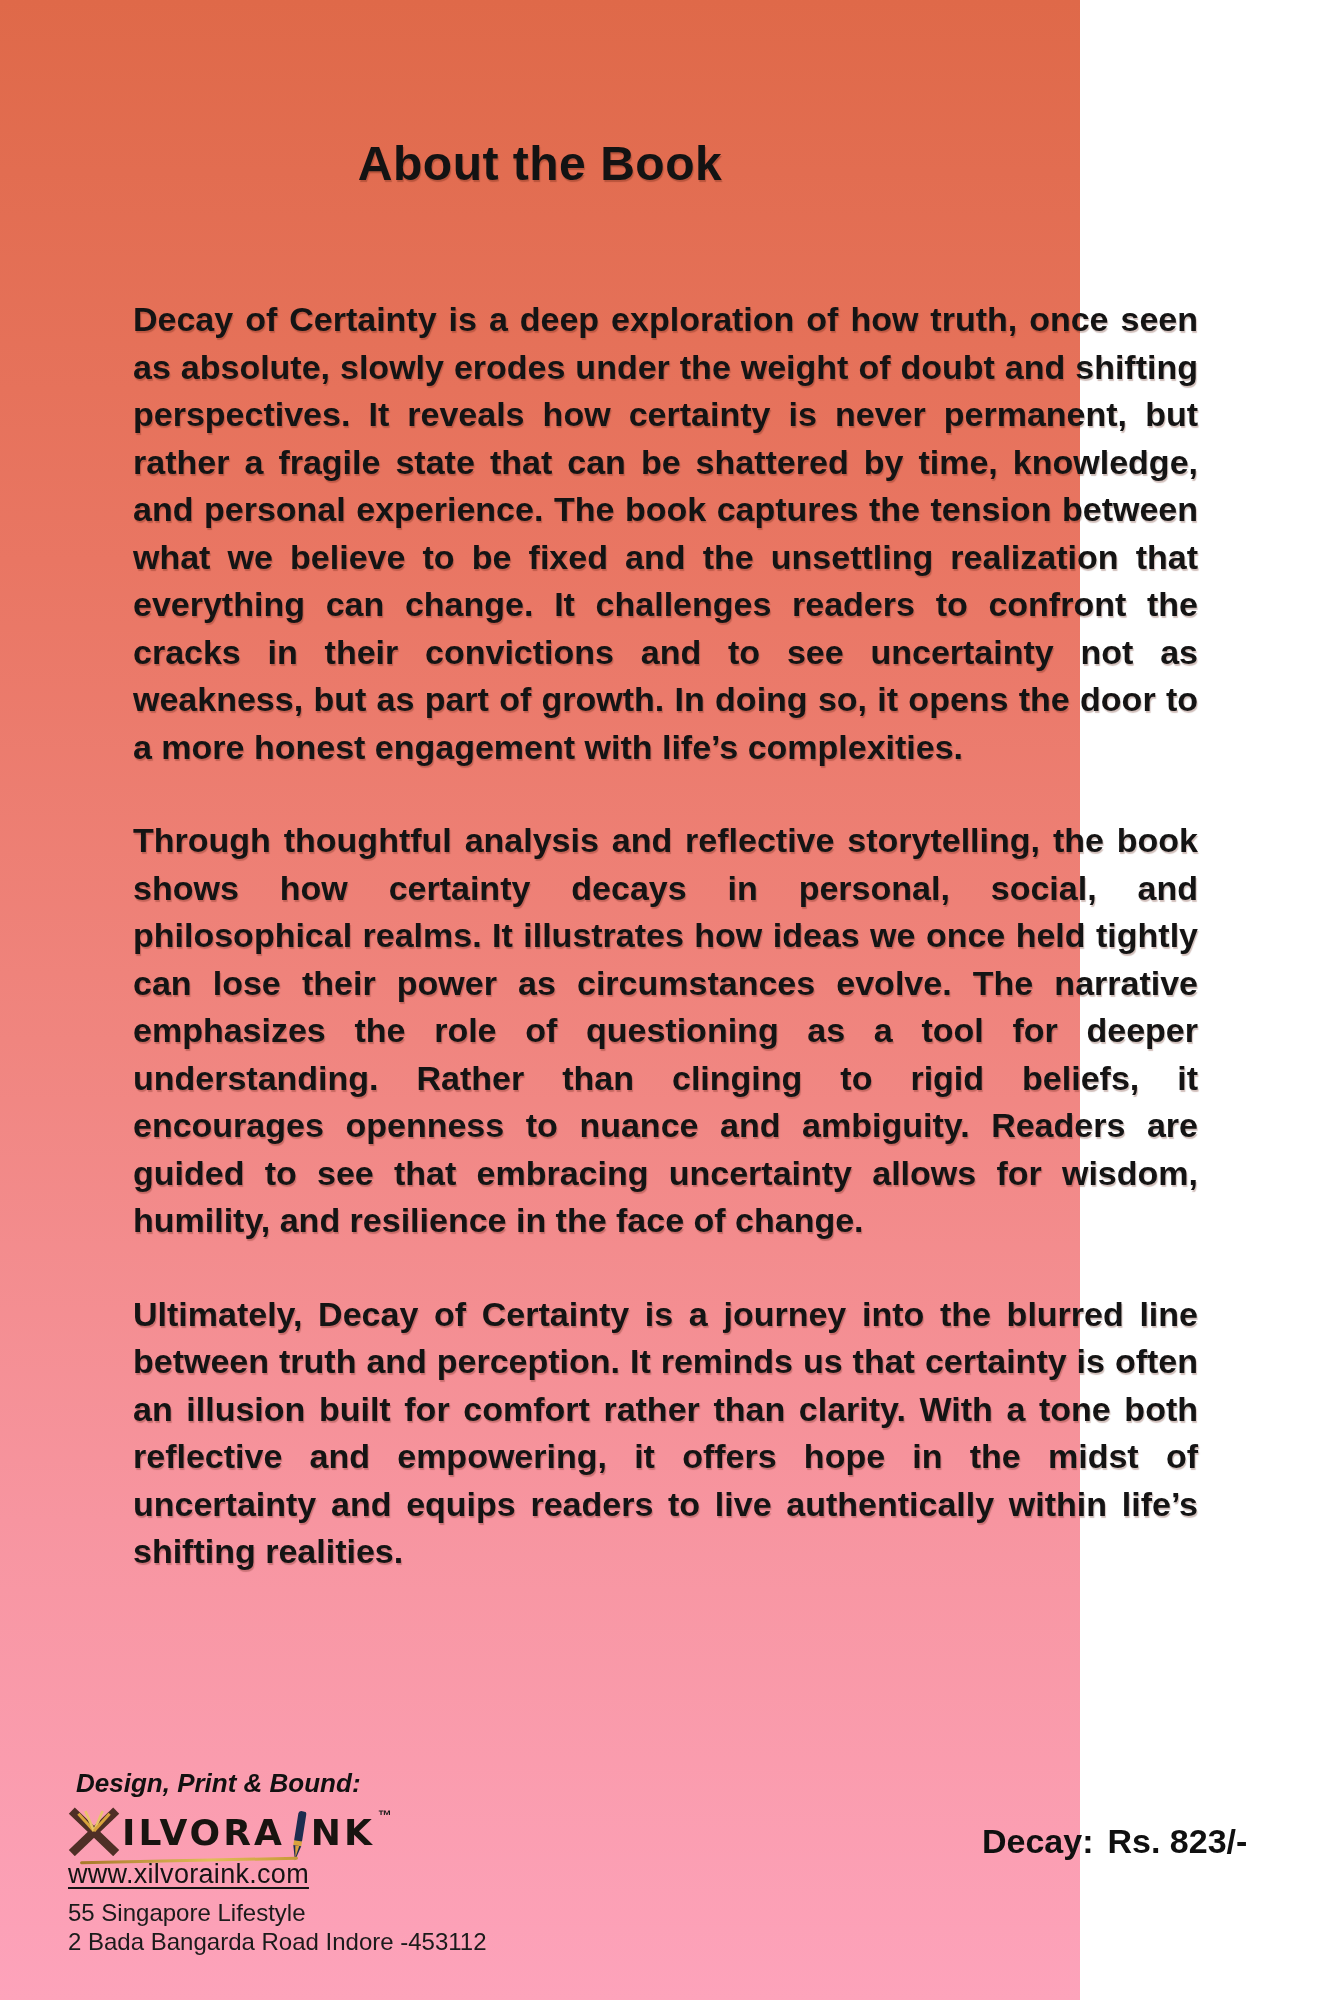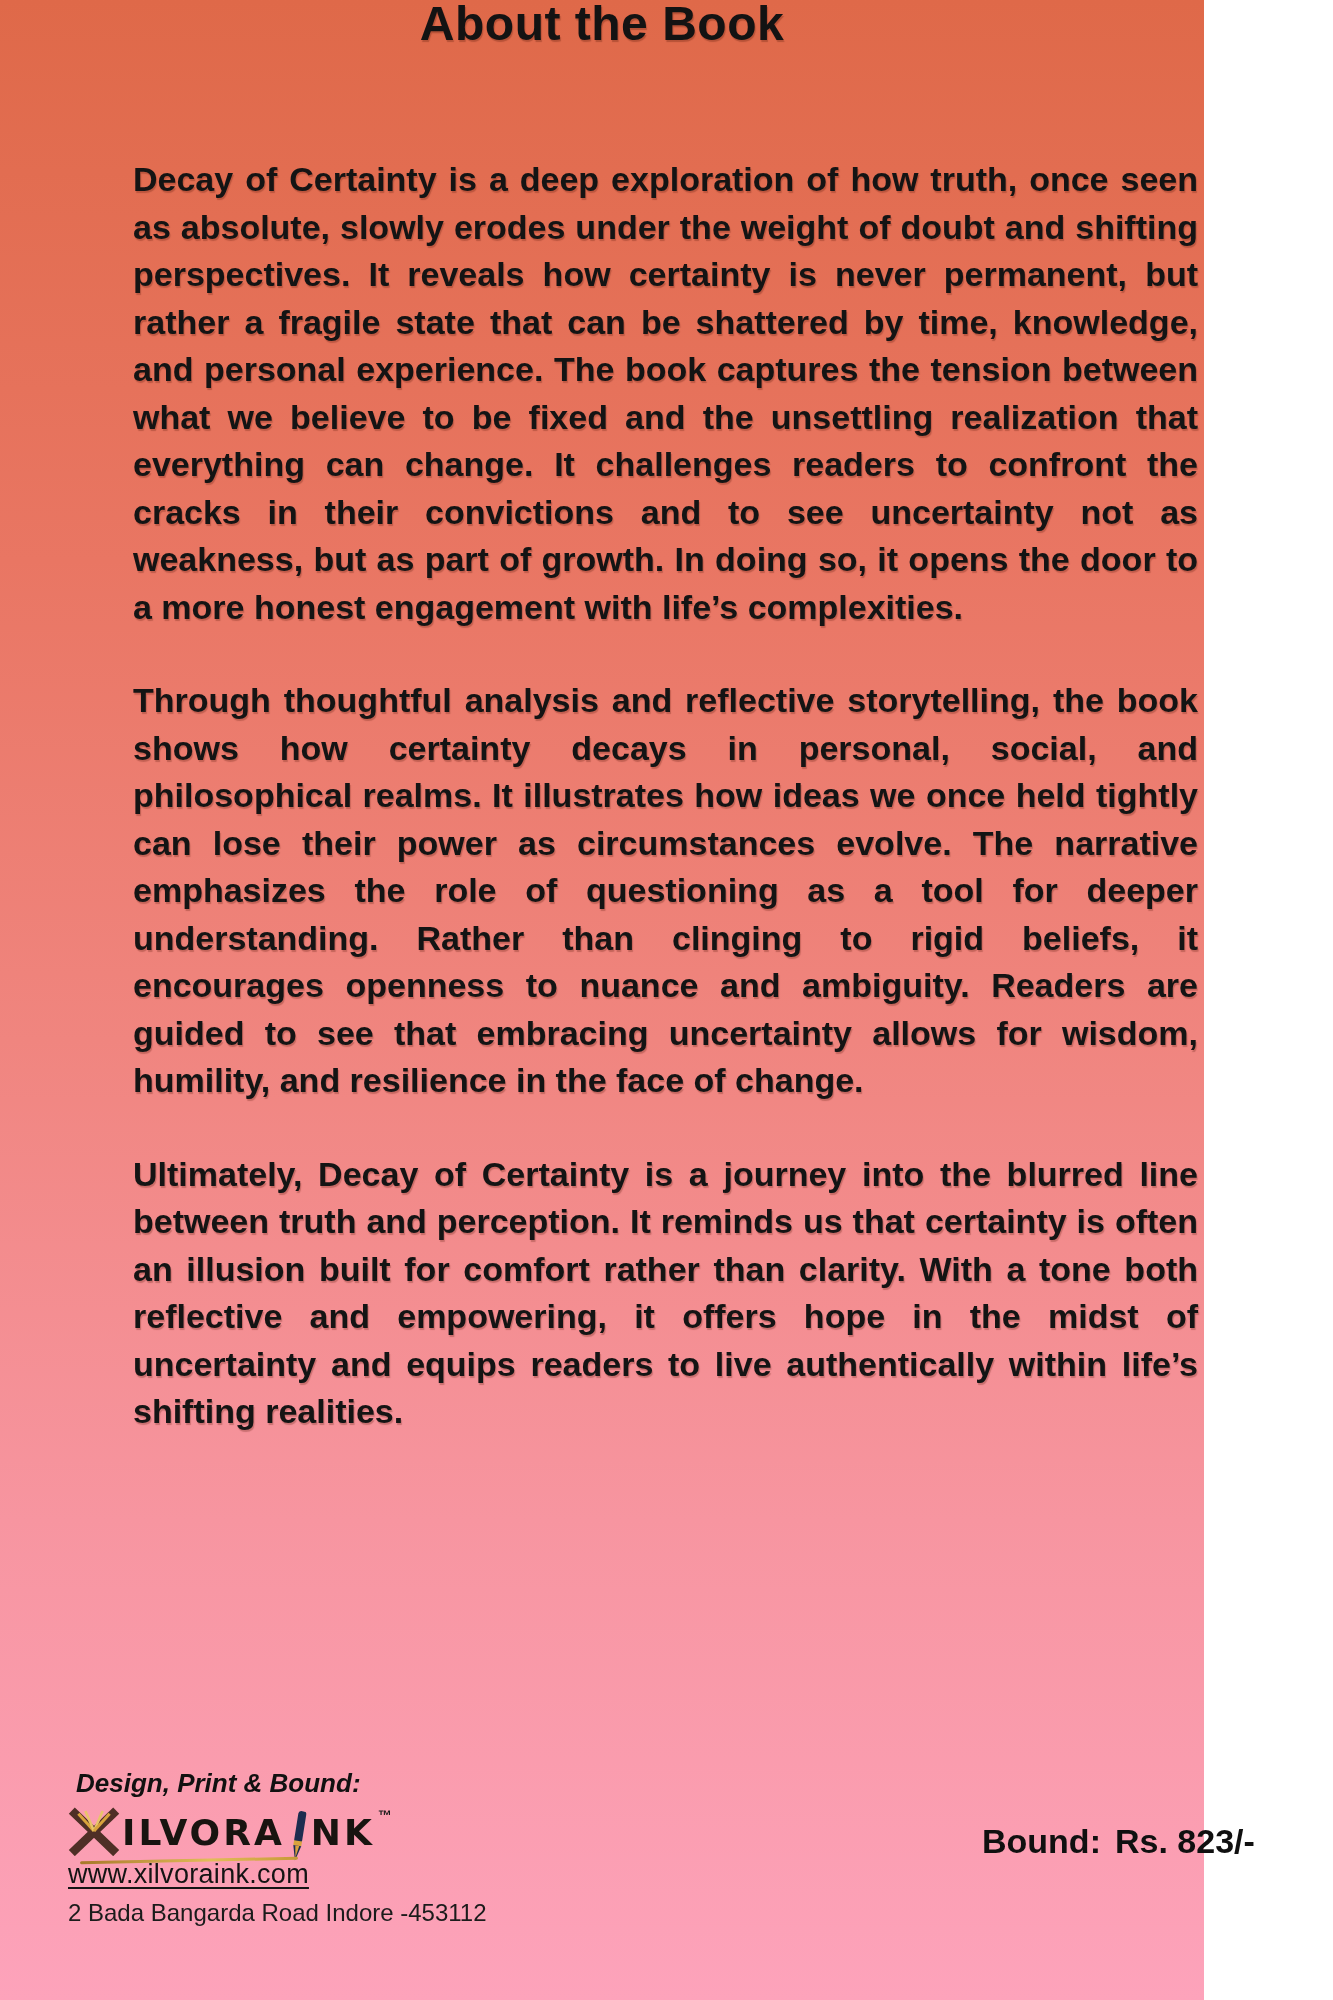--- a/index.html
+++ b/index.html
@@ -4,24 +4,25 @@
 <style>
   html, body { margin: 0; padding: 0; }
   body {
     width: 1333px;
     height: 2000px;
     font-family: "Liberation Sans", sans-serif;
     overflow: hidden;
   }
   .page {
     position: relative;
-    width: 1204px;
+    width: 1080px;
     height: 2000px;
     background: linear-gradient(180deg, #df6949 0%, #e97663 28%, #f0857f 52%, #f795a0 76%, #fda3bb 100%);
     box-sizing: border-box;
+    padding-top: 140px;
   }
   .title {
     margin: 0;
     text-align: center;
     font-size: 48px;
     font-weight: 800;
     color: #131313;
     letter-spacing: 0.5px;
     line-height: 48px;
     text-shadow: 1px 1.5px 1px rgba(90,25,10,0.30);
@@ -166,21 +167,22 @@
 
       <span class="logo-text">NK</span>
       <span class="trademark">™</span>
 
       <span class="logo-underline"></span>
     </div>
 
     <a class="website" href="#">www.xilvoraink.com</a>
 
     <div class="address">
+      <div>55 Singapore Lifestyle</div>
       <div>2 Bada Bangarda Road Indore -453112</div>
     </div>
   </div>
 
   <div class="price">
-    <span>Bound:</span><span class="gap"></span><span>Rs. 823/-</span>
+    <span>Decay:</span><span class="gap"></span><span>Rs. 823/-</span>
   </div>
 
 </div>
 
 </body></html>

